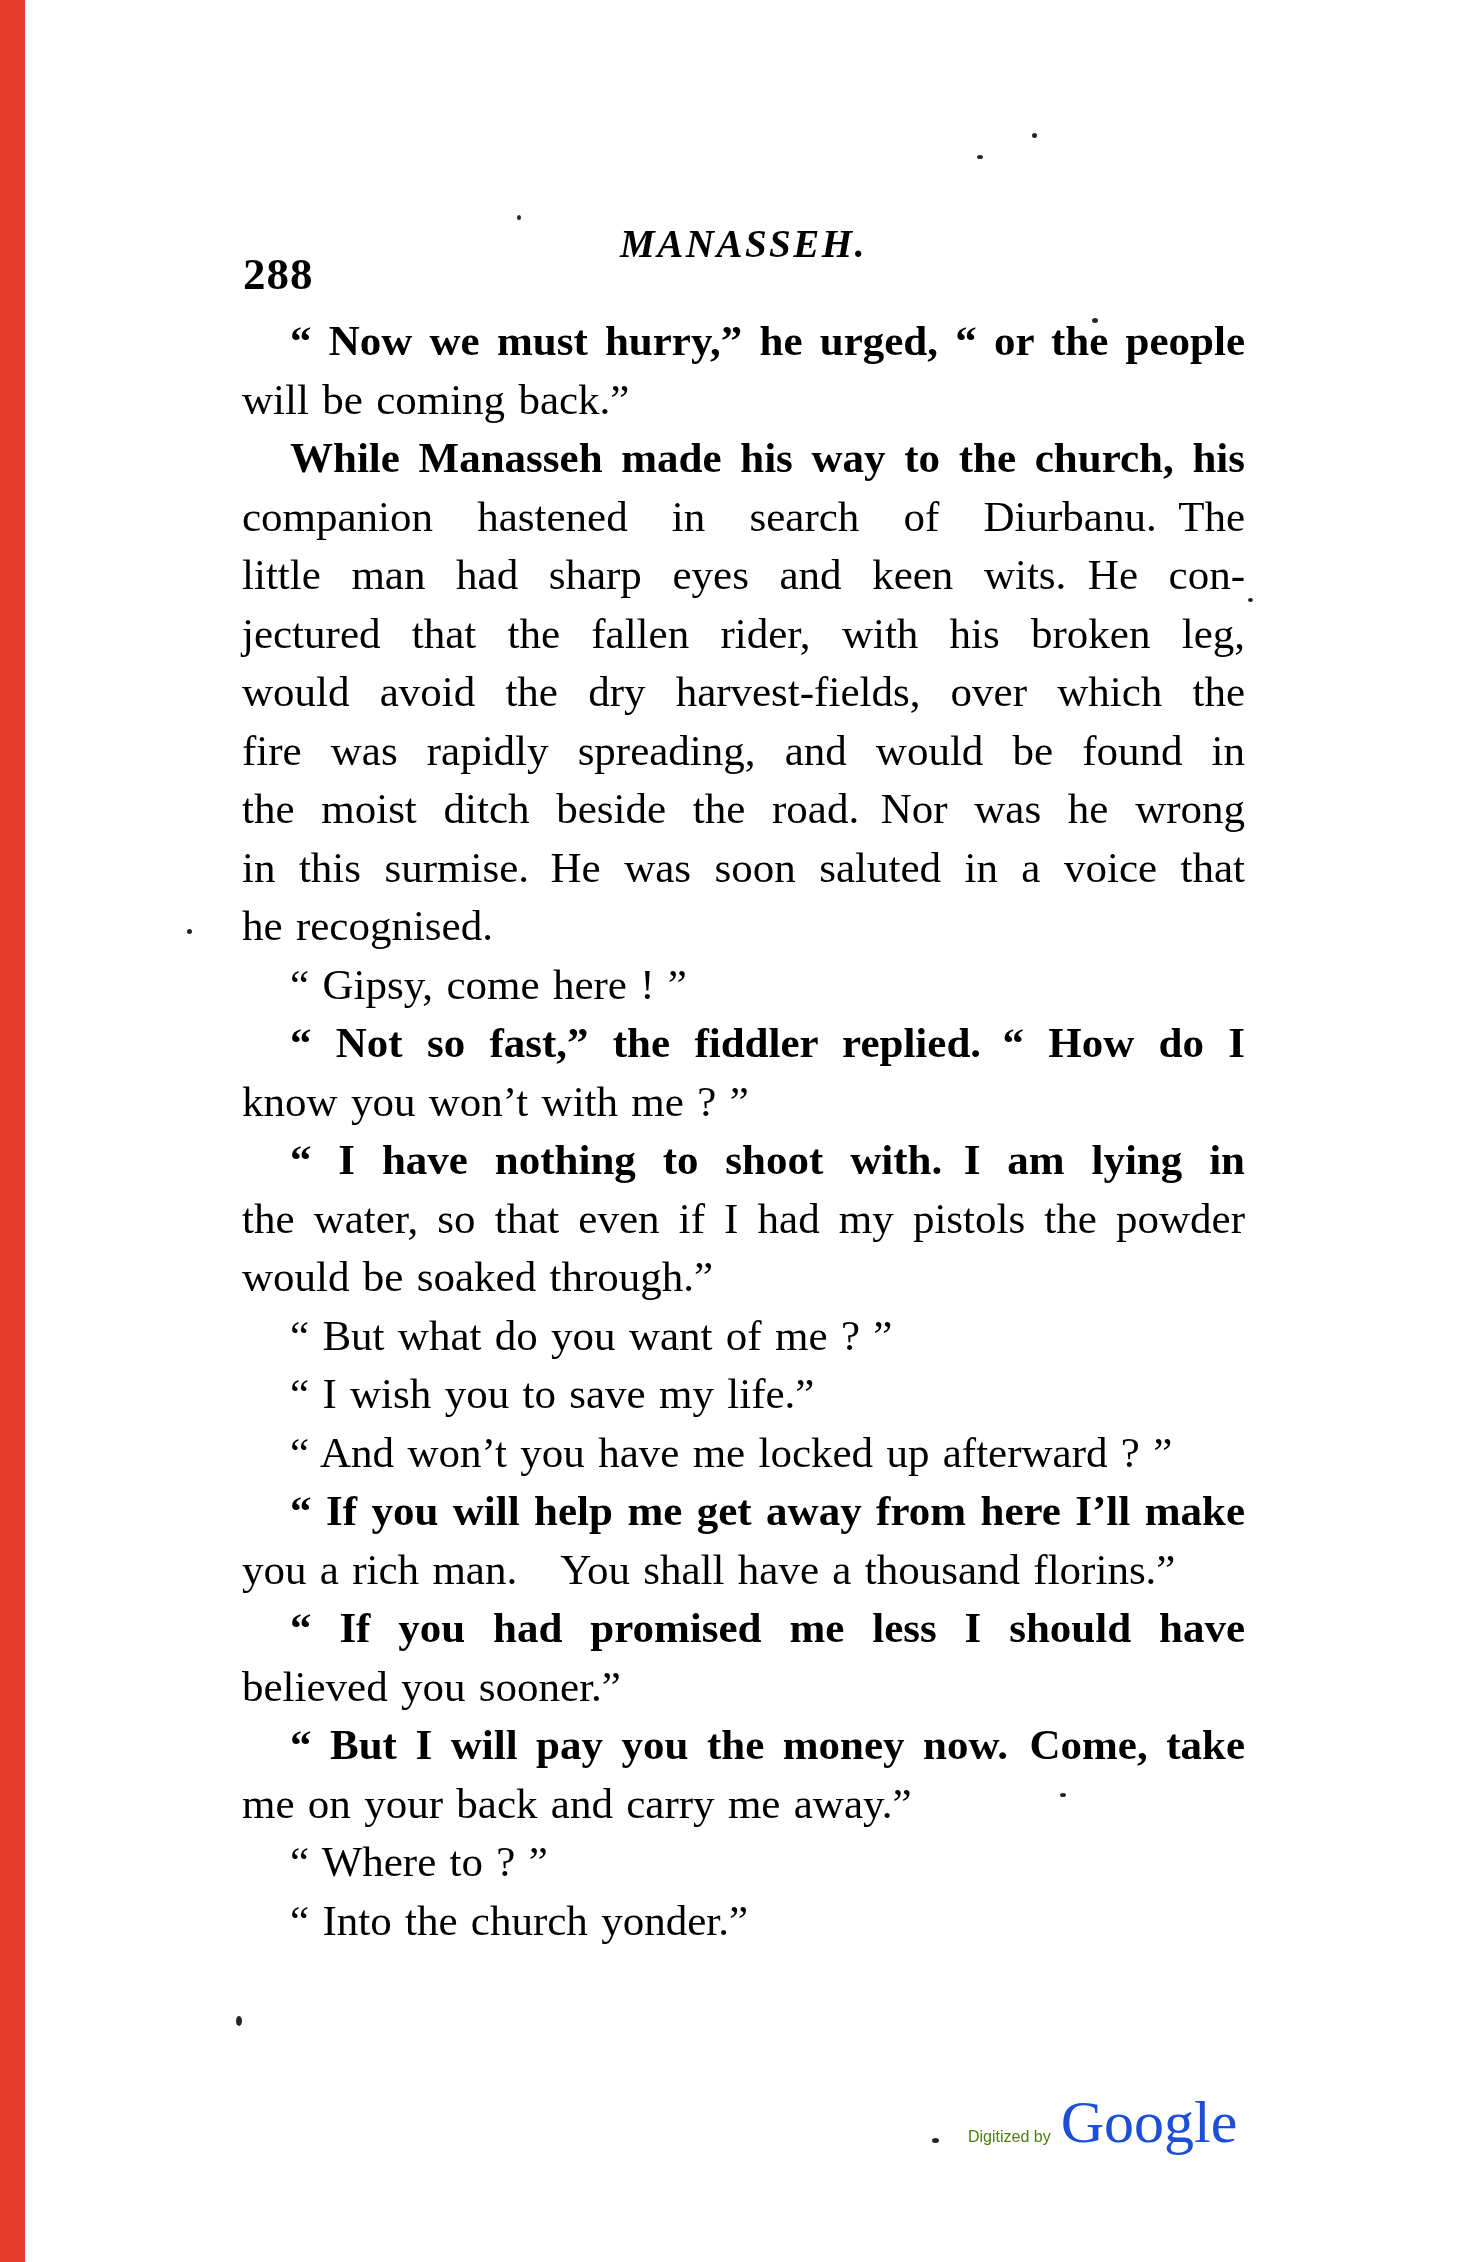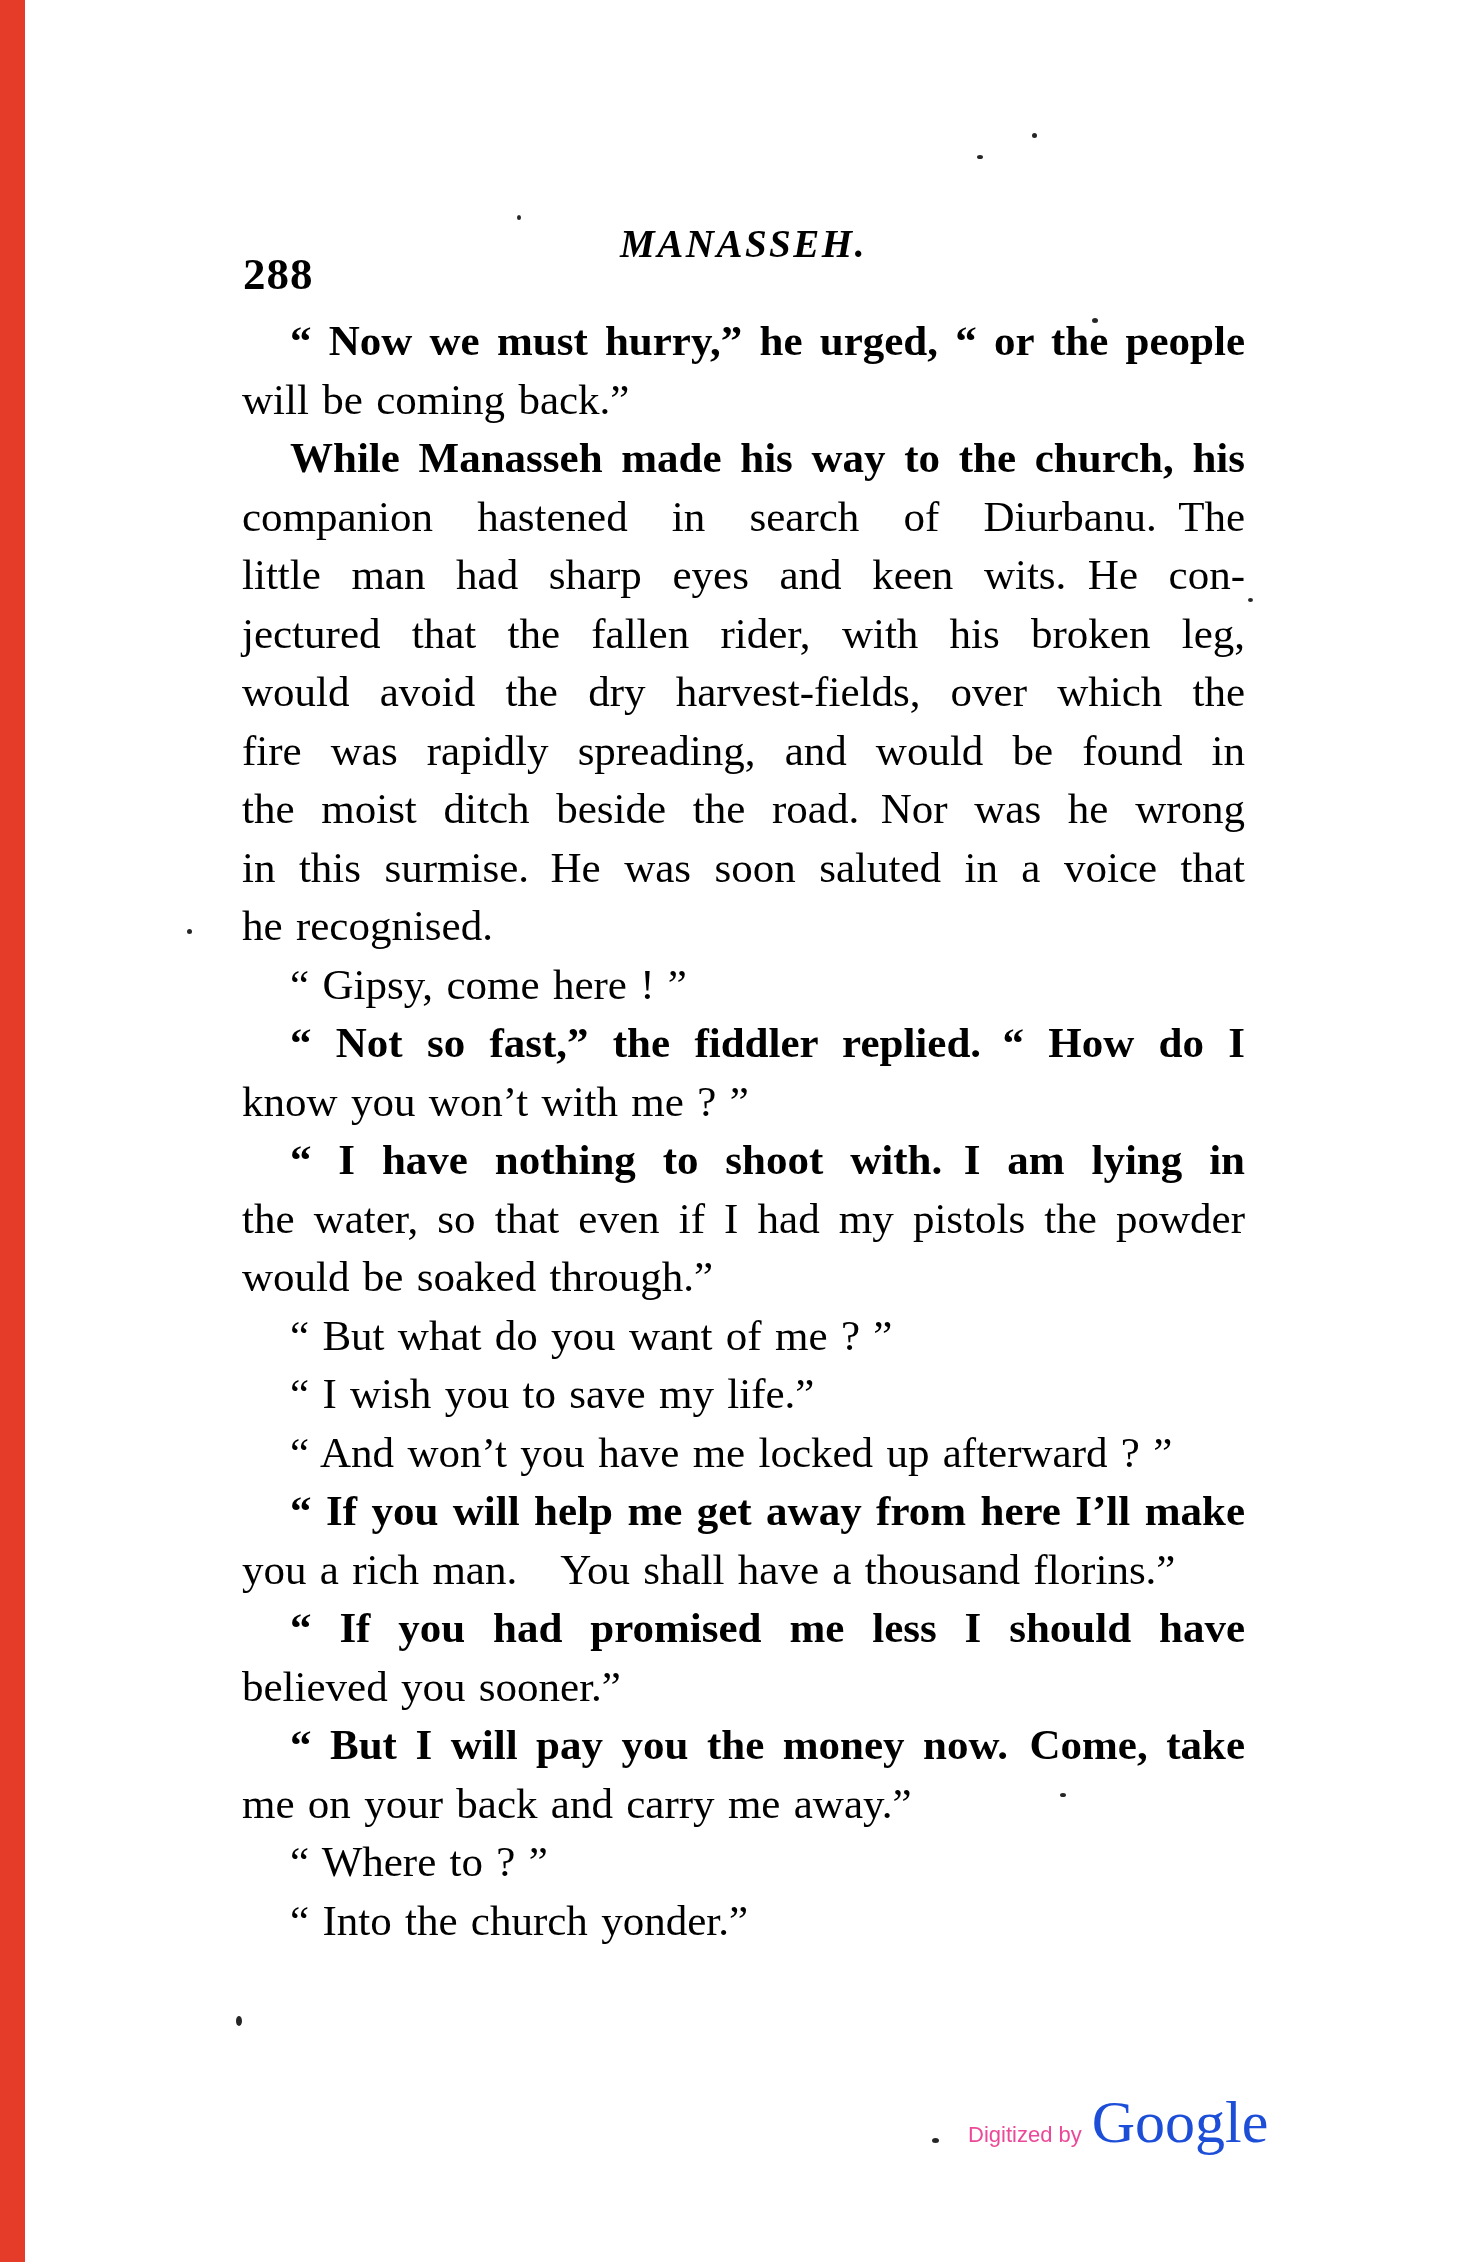--- a/index.html
+++ b/index.html
@@ -41,21 +41,21 @@
   .ln.ind.jst{padding-left:0;text-indent:48px;font-weight:bold;}
   
   .speck{position:absolute;background:var(--ink,#000);border-radius:50%;opacity:.85;}
   
   .watermark{
     position:absolute;left:968px;top:2092px;
     display:flex;align-items:baseline;gap:10px;
   }
   .digitized{
     font-family:"Liberation Sans","DejaVu Sans",sans-serif;
-    font-size:22px;color:#ec4899;
+    font-size:16px;color:#4d7c0f;
   }
   .google{
     font-family:"Liberation Serif","DejaVu Serif",serif;
     font-size:60px;line-height:1;color:#1d4ed8;
   }
 </style>
 </head>
 <body>
 
 <div class="page">

